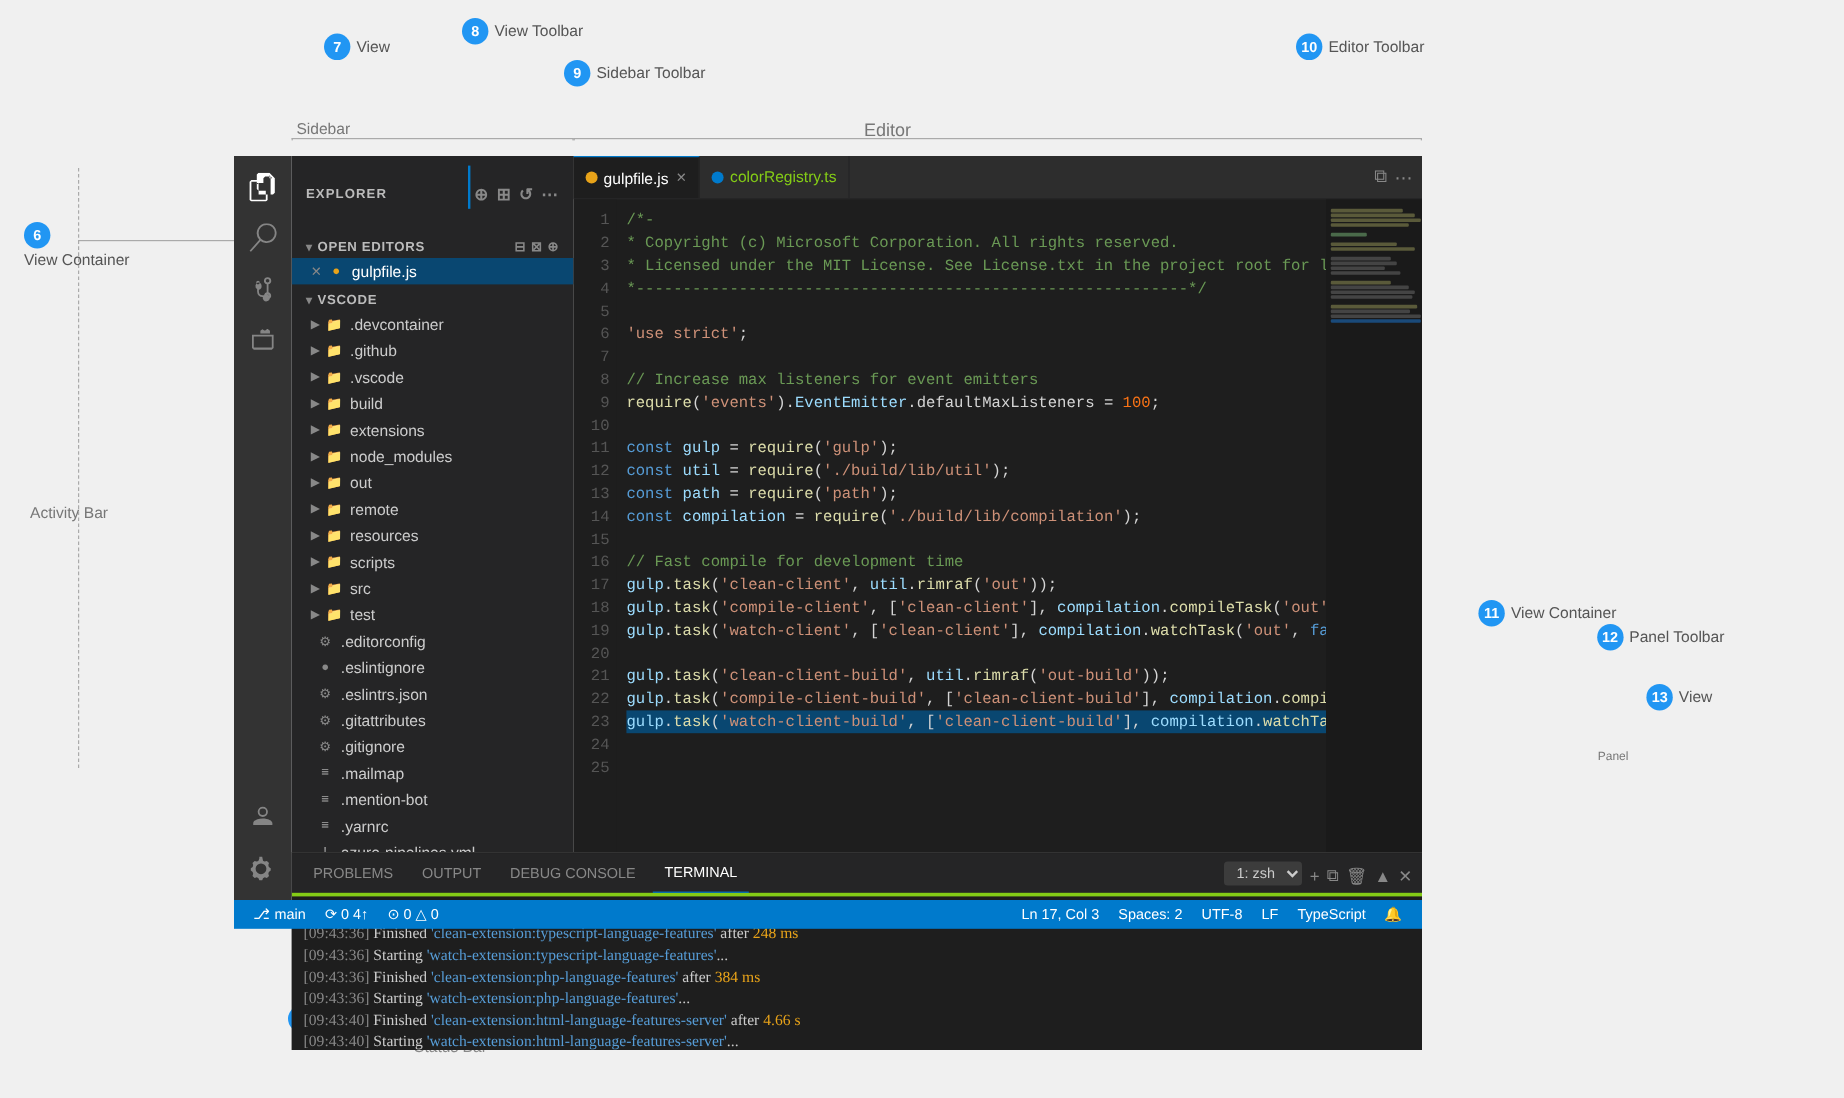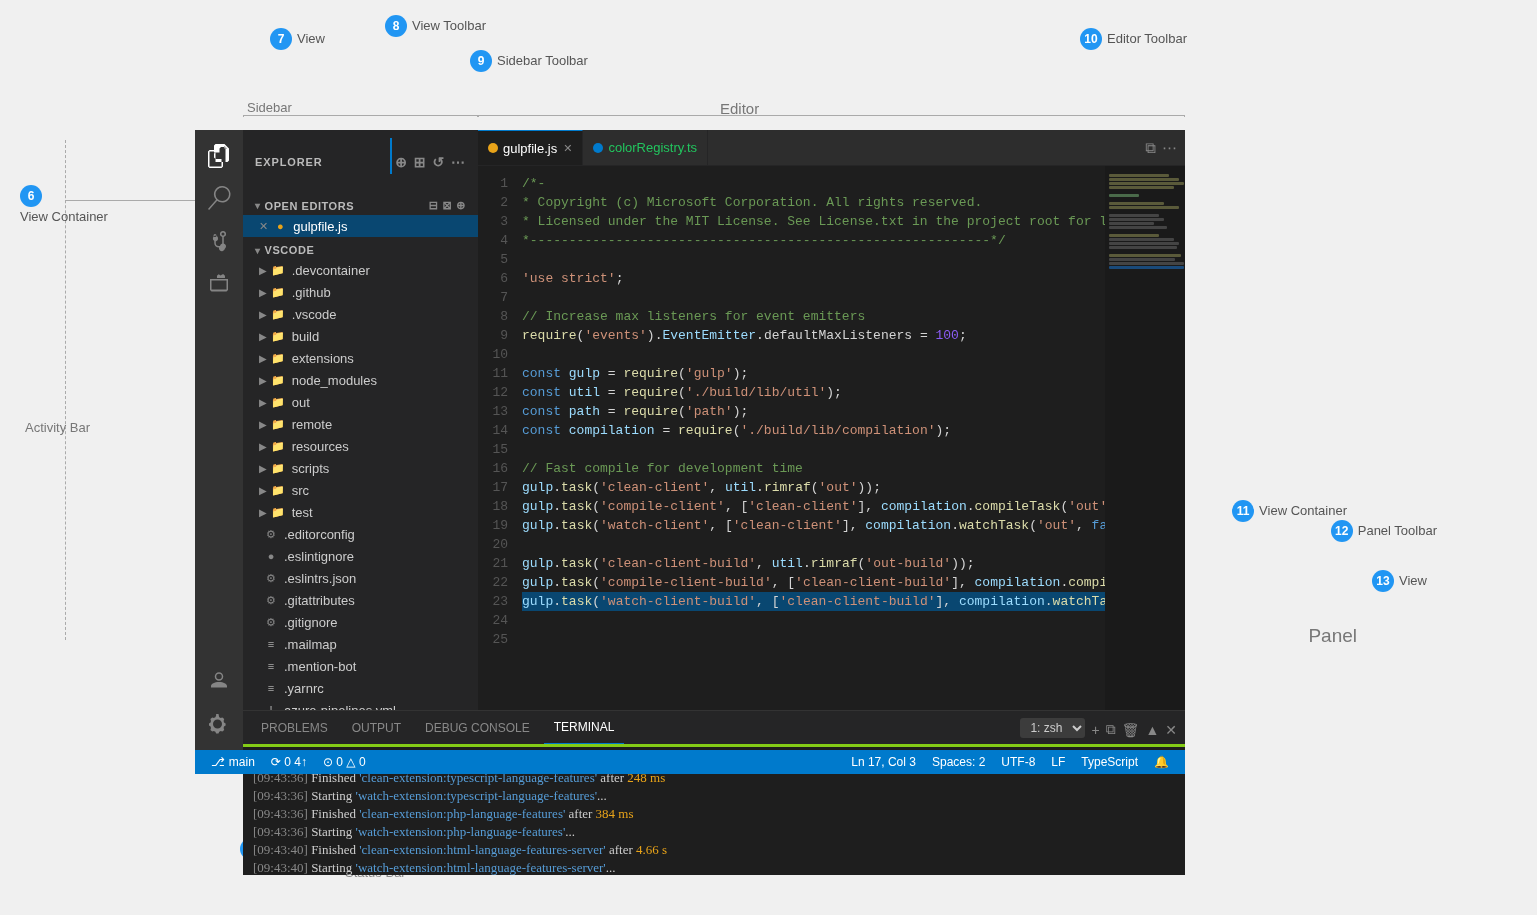--- a/index.html
+++ b/index.html
@@ -212,21 +212,21 @@
       height: 36px;
       border-bottom: 1px solid #252526;
     }
 
     .tab {
       display: flex;
       align-items: center;
       padding: 0 10px;
       height: 100%;
       font-size: 13px;
-      color: #22c55e;
+      color: #84cc16;
       cursor: pointer;
       border-right: 1px solid #252526;
       min-width: 100px;
       position: relative;
     }
     .tab.active {
       background: #1e1e1e;
       color: #fff;
       border-top: 1px solid #007acc;
     }
@@ -281,21 +281,21 @@
       padding: 8px 0 0 8px;
       overflow: hidden;
       color: #d4d4d4;
     }
     .code-content div { height: 19px; white-space: nowrap; }
 
     .c-comment { color: #6a9955; }
     .c-keyword { color: #569cd6; }
     .c-string { color: #ce9178; }
     .c-function { color: #dcdcaa; }
-    .c-number { color: #8b5cf6; text-align: right; }
+    .c-number { color: #f97316; text-align: right; }
     .c-var { color: #9cdcfe; }
 
     
     .minimap {
       width: 80px;
       background: #1a1a1a;
       flex-shrink: 0;
       position: relative;
       overflow: hidden;
     }
@@ -456,21 +456,21 @@
   </div>
 
   <div class="diagram-label" style="top:520px; right:100px;">
     <span class="numbered-badge">12</span><span>Panel Toolbar</span>
   </div>
 
   <div class="diagram-label" style="top:570px; right:110px;">
     <span class="numbered-badge">13</span><span>View</span>
   </div>
 
-  <div style="position:absolute; top:625px; right:180px; font-size:19px; color:#777;">
+  <div style="position:absolute; top:625px; right:180px; font-size:10px; color:#777;">
     <span>Panel</span>
   </div>
 
   <div style="position:absolute; bottom:105px; left:550px; font-size:13px; color:#777;">
     <span>Status Bar</span>
   </div>
 
   <div style="position:absolute; bottom:55px; left:240px; font-size:13px; color:#555;">
     <span class="numbered-badge">14</span><span>Status Bar Item</span>
   </div>

